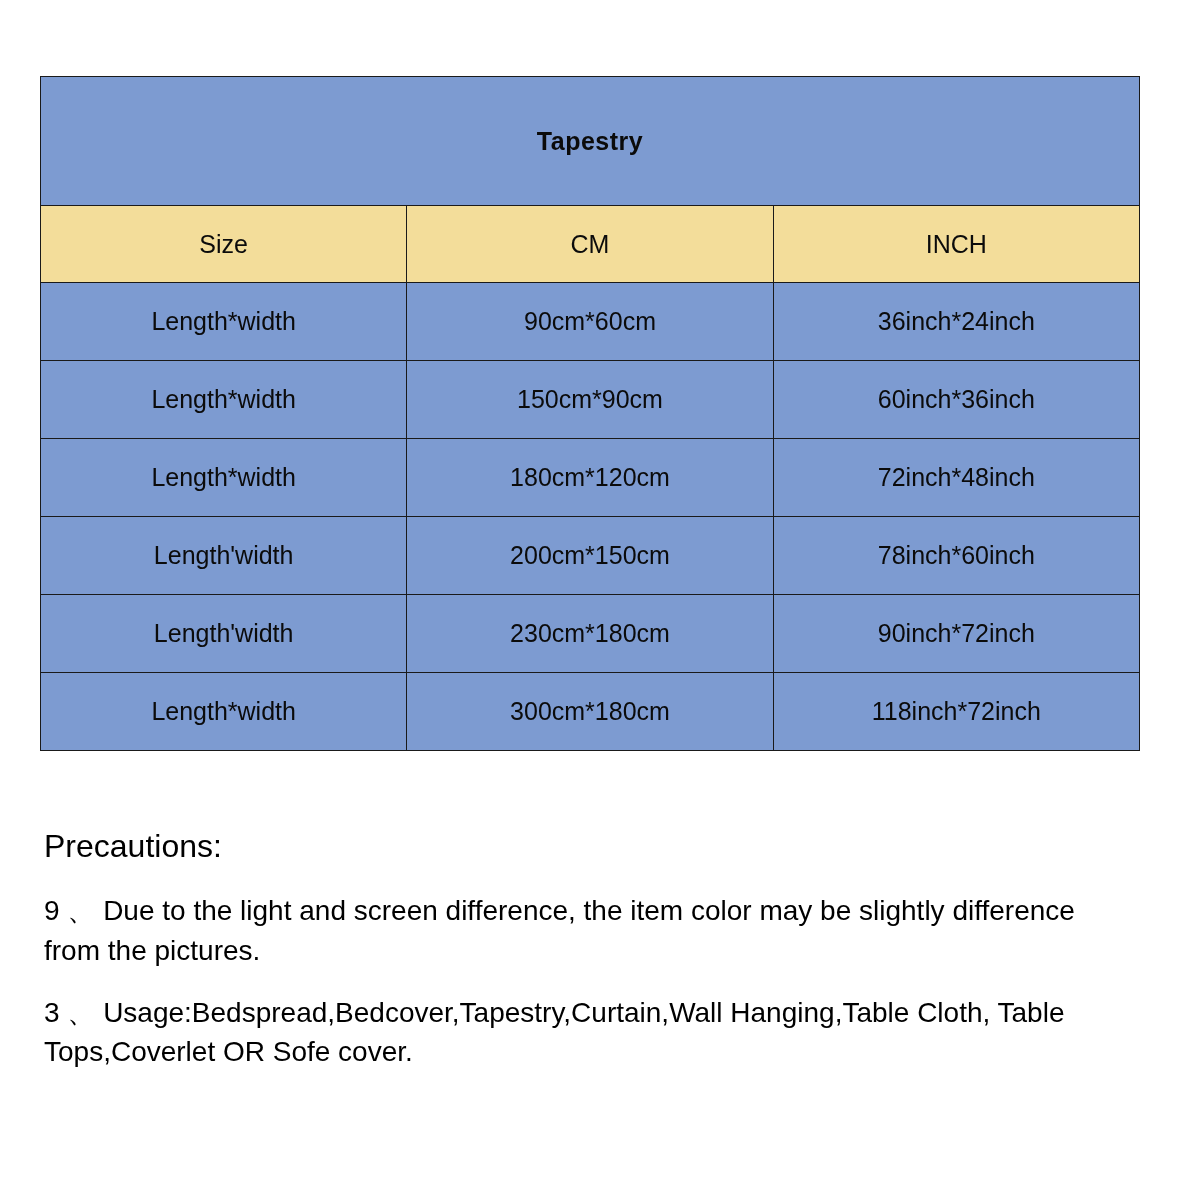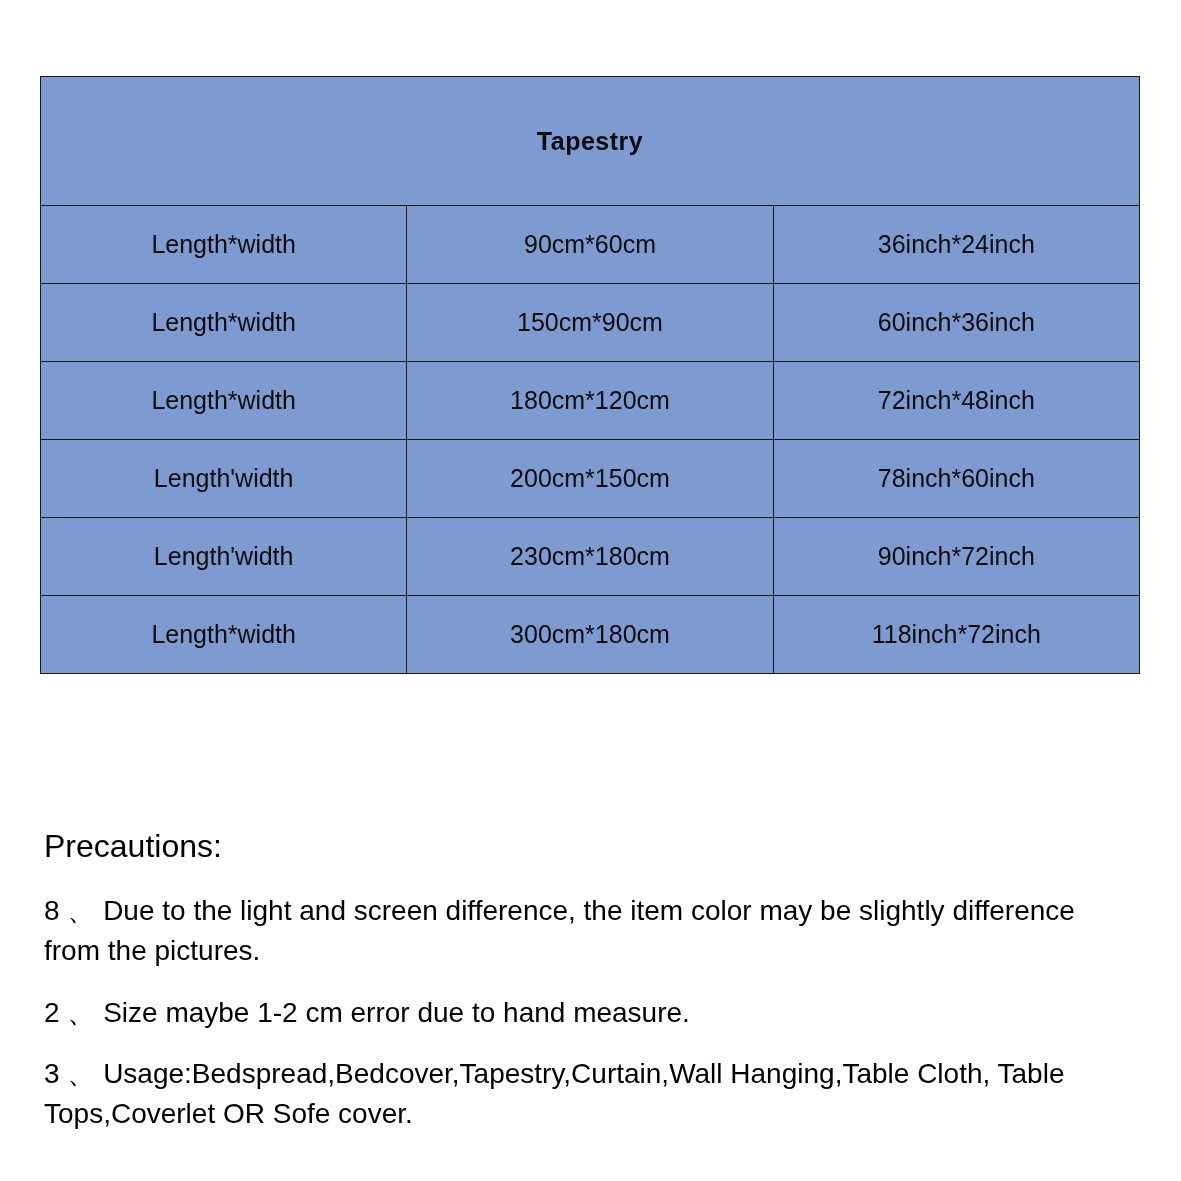--- a/index.html
+++ b/index.html
@@ -115,20 +115,25 @@
     <div class="wm-bar" style="left:830px; top:20px;  width:46px; height:190px;"></div>
     <div class="wm-bar" style="left:900px; top:20px;  width:28px; height:190px;"></div>
   </div>
 
   <table class="size-table">
     <tbody>
       <tr>
         <td class="title-cell" colspan="3">Tapestry</td>
       </tr>
       <tr>
+        <td class="head-cell" style="width:333px">Size</td>
+        <td class="head-cell" style="width:353px">CM</td>
+        <td class="head-cell" style="width:414px">INCH</td>
+      </tr>
+      <tr>
         <td class="body-cell">Length*width</td>
         <td class="body-cell">90cm*60cm</td>
         <td class="body-cell">36inch*24inch</td>
       </tr>
       <tr>
         <td class="body-cell">Length*width</td>
         <td class="body-cell">150cm*90cm</td>
         <td class="body-cell">60inch*36inch</td>
       </tr>
       <tr>
@@ -149,18 +154,17 @@
       <tr>
         <td class="body-cell">Length*width</td>
         <td class="body-cell">300cm*180cm</td>
         <td class="body-cell">118inch*72inch</td>
       </tr>
     </tbody>
   </table>
 
   <div class="notes">
     <div class="notes-title">Precautions:</div>
-    <div class="note">8 、 Due to the light and screen difference, the item color may be slightly difference from  the  pictures.</div>
-    <div class="note">2 、 Size maybe 1-2 cm error due to hand measure.</div>
+    <div class="note">9 、 Due to the light and screen difference, the item color may be slightly difference from  the  pictures.</div>
     <div class="note">3 、 Usage:Bedspread,Bedcover,Tapestry,Curtain,Wall Hanging,Table Cloth, Table Tops,Coverlet  OR  Sofe  cover.</div>
   </div>
 
 </div>
 
 </body></html>

